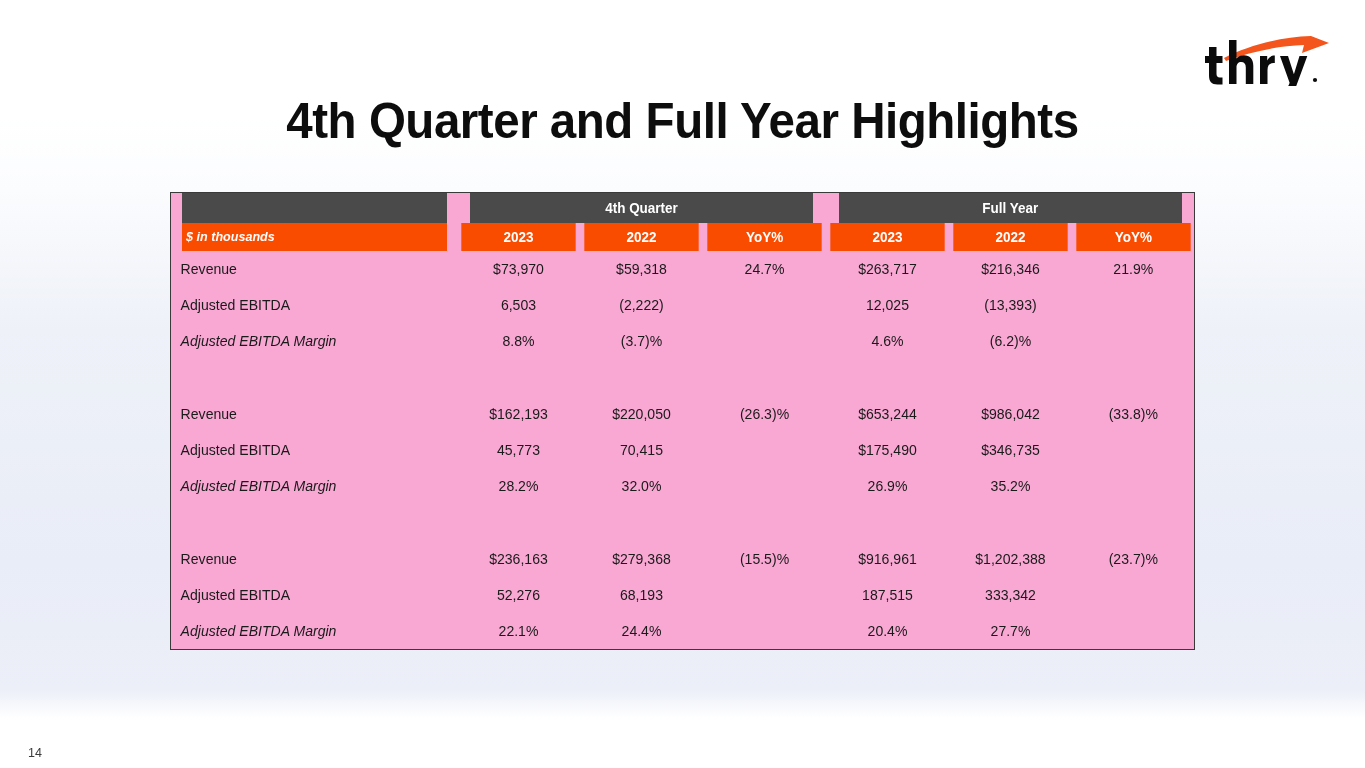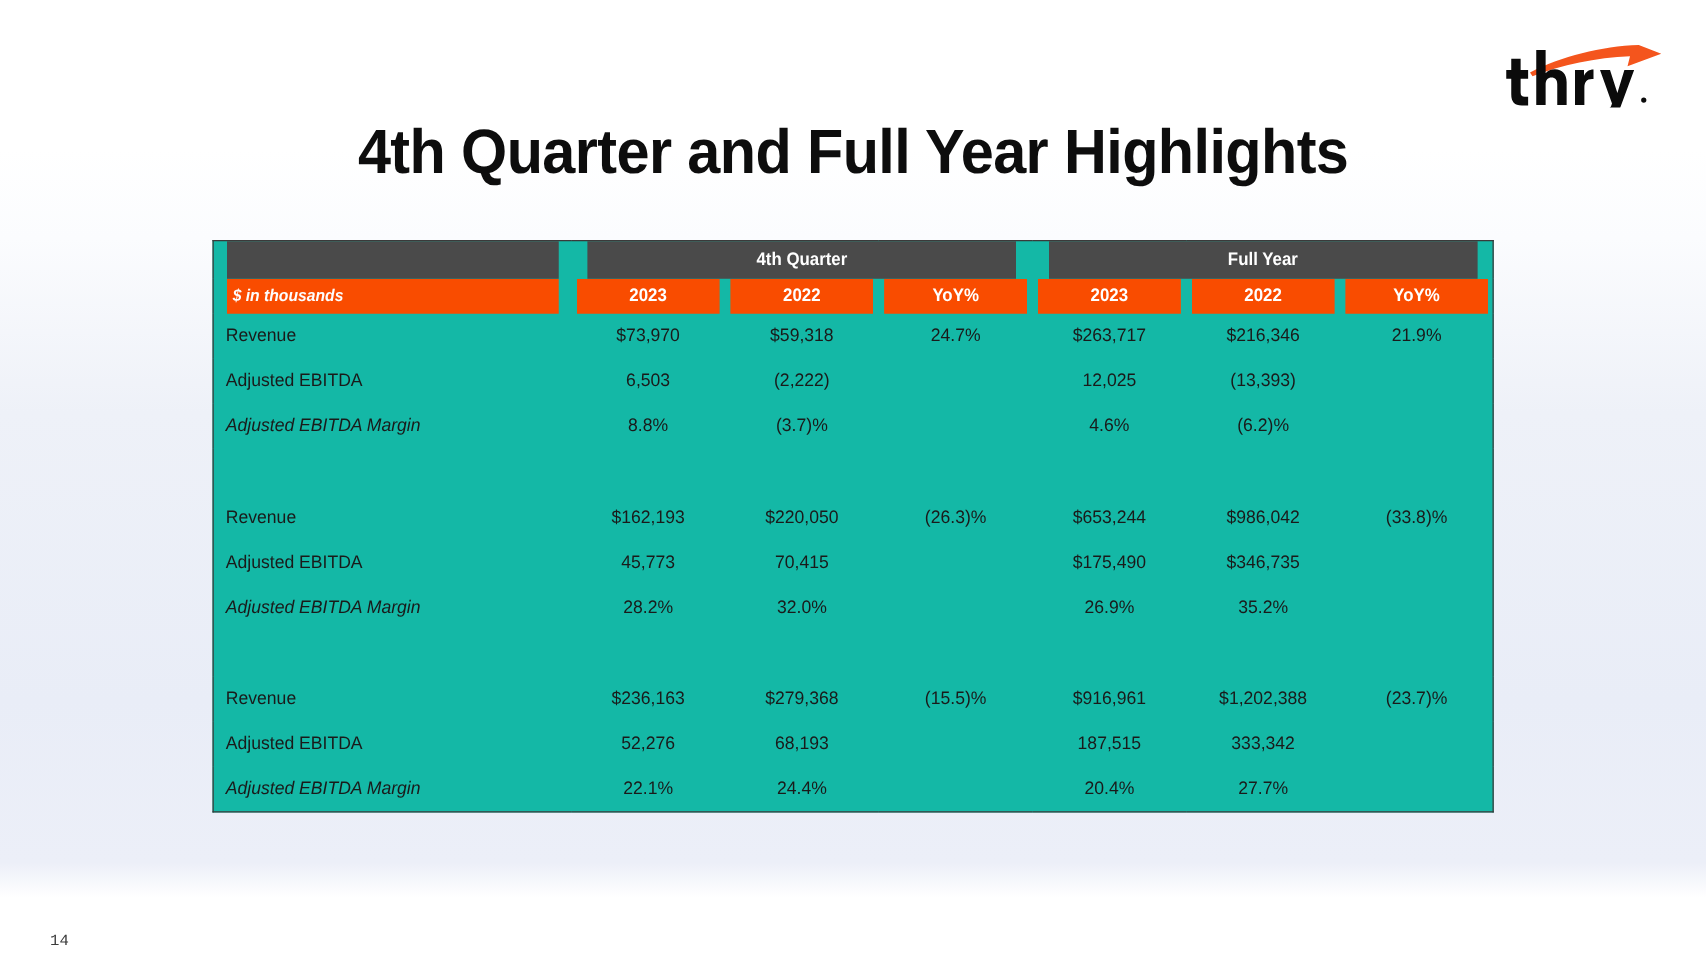--- a/index.html
+++ b/index.html
@@ -37,21 +37,21 @@
     transform:scaleX(0.95);
     white-space:nowrap;
   }
 
   
   #metrics-table {
     position:absolute;
     left:170px; top:192px;
     width:1025px; height:458px;
     border:1.5px solid #3a3a3a;
-    background:#14b8a6;
+    background:#f9a8d4;
     border-collapse:collapse;
     table-layout:fixed;
   }
   #metrics-table col.c-label { width:286px; }
   #metrics-table col.c-num   { width:123px; }
   #metrics-table col.c-yoy   { width:123px; }
 
   
   tr.group-head th {
     background:#4a4a4a;
@@ -105,24 +105,23 @@
   tr.section-row td { height:31px; }
   tr.margin-row td.label {
     font-style:italic;
     padding-left:14px;
   }
   tr.spacer-row td { height:27px; }
 
   
   #page-number {
     position:absolute;
-    left:40px; top:746px;
+    left:28px; top:746px;
     font-size:12.5px;
     color:#3b3b3b;
-    font-family:Liberation Mono, monospace;
   }
 </style>
 </head>
 <body>
 
 <div id="logo">
   <svg viewBox="0 0 126 52" width="126" height="52" xmlns="http://www.w3.org/2000/svg">
 
     <path d="M21 24 C46 11, 78 3, 108 2 L126 9 L99 19 L101 11 C74 12, 46 18, 23 27 Z" fill="#f4551d"></path>
 

